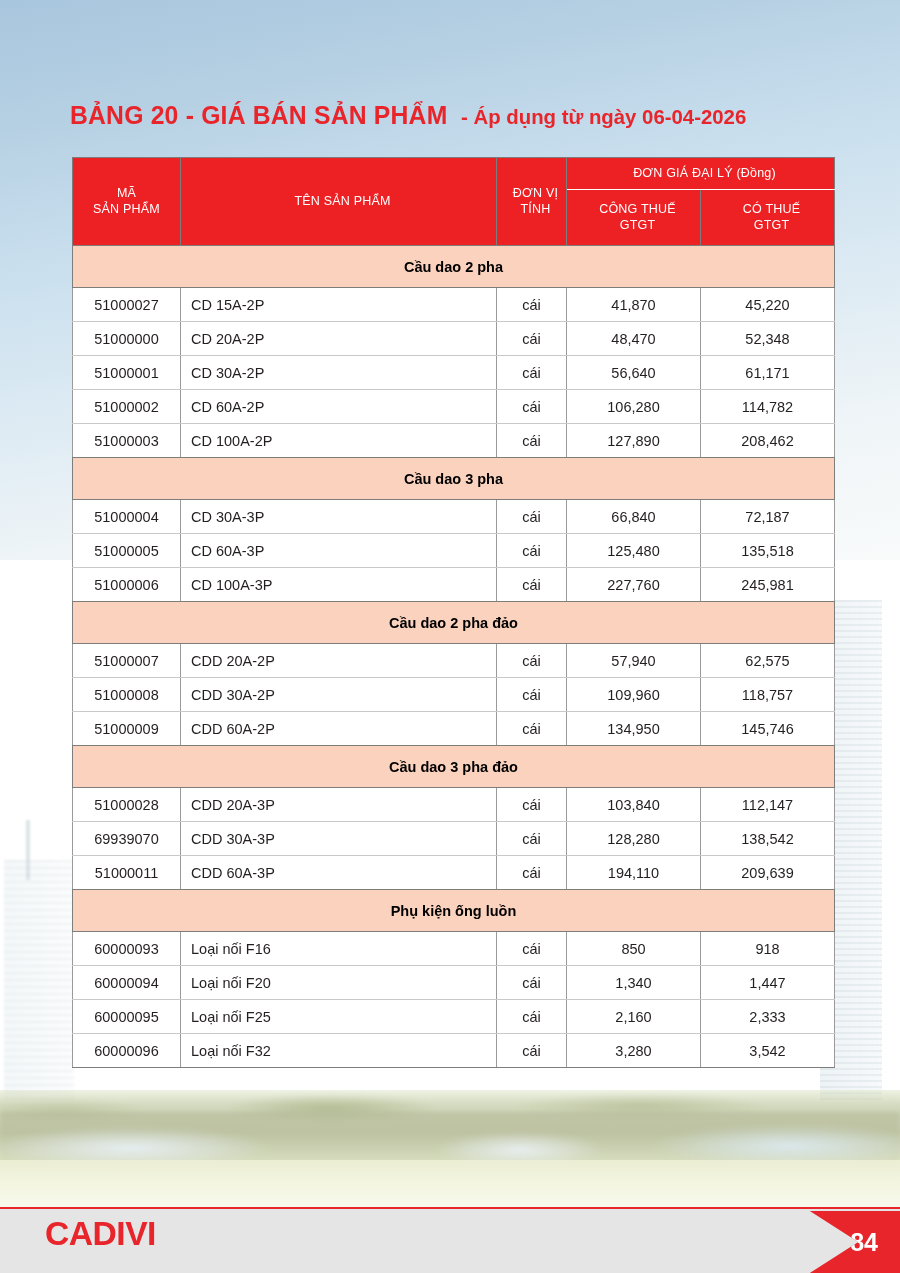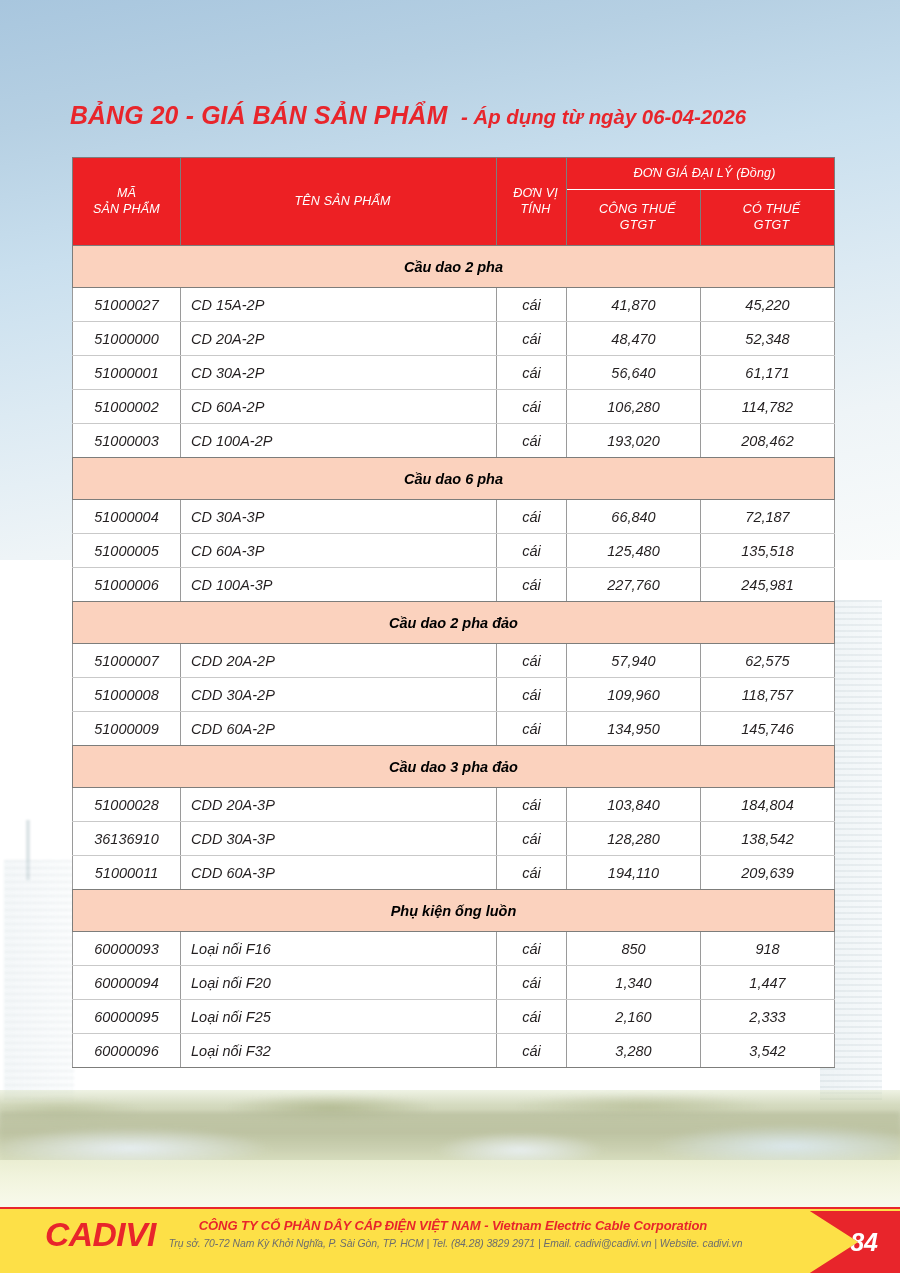--- a/index.html
+++ b/index.html
@@ -128,21 +128,20 @@
       rgba(238,241,214,0.85),
       rgba(250,251,240,0.95));
   }
 
   
   #page {
     position: relative;
     z-index: 2;
     width: 900px;
     height: 987px;
-    font-style: italic;
   }
 
   
   .title-wrap {
     position: absolute;
     left: 70px;
     top: 101px;
     white-space: nowrap;
   }
   .title-main {
@@ -234,23 +233,22 @@
   tbody tr.first-in-section td { border-top: none; }
   tbody tr.last-in-section td { border-bottom: 1px solid #7d7d7b; }
 
   
   .footer {
     position: absolute;
     left: 0;
     top: 1207px;
     width: 900px;
     height: 66px;
-    background: #fde047;
+    background: #e5e5e5;
     border-top: 2px solid #E8252B;
-    text-align: center;
   }
   .footer-inner {
     position: absolute;
     left: 46px;
     top: 8px;
     display: flex;
     align-items: center;
     gap: 14px;
   }
   .cadivi-logo {
@@ -373,25 +371,25 @@
           <td class="c-code">51000002</td>
           <td class="c-name">CD 60A-2P</td>
           <td class="c-unit">cái</td>
           <td class="c-num">106,280</td>
           <td class="c-num">114,782</td>
         </tr>
         <tr class="data-row last-in-section">
           <td class="c-code">51000003</td>
           <td class="c-name">CD 100A-2P</td>
           <td class="c-unit">cái</td>
-          <td class="c-num">193,020</td>
+          <td class="c-num">127,890</td>
           <td class="c-num">208,462</td>
         </tr>
         <tr>
-          <td class="section-band" colspan="5">Cầu dao 6 pha</td>
+          <td class="section-band" colspan="5">Cầu dao 3 pha</td>
         </tr>
         <tr class="data-row first-in-section">
           <td class="c-code">51000004</td>
           <td class="c-name">CD 30A-3P</td>
           <td class="c-unit">cái</td>
           <td class="c-num">66,840</td>
           <td class="c-num">72,187</td>
         </tr>
         <tr class="data-row">
           <td class="c-code">51000005</td>
@@ -432,24 +430,24 @@
           <td class="c-num">145,746</td>
         </tr>
         <tr>
           <td class="section-band" colspan="5">Cầu dao 3 pha đảo</td>
         </tr>
         <tr class="data-row first-in-section">
           <td class="c-code">51000028</td>
           <td class="c-name">CDD 20A-3P</td>
           <td class="c-unit">cái</td>
           <td class="c-num">103,840</td>
-          <td class="c-num">184,804</td>
-        </tr>
-        <tr class="data-row">
-          <td class="c-code">36136910</td>
+          <td class="c-num">112,147</td>
+        </tr>
+        <tr class="data-row">
+          <td class="c-code">69939070</td>
           <td class="c-name">CDD 30A-3P</td>
           <td class="c-unit">cái</td>
           <td class="c-num">128,280</td>
           <td class="c-num">138,542</td>
         </tr>
         <tr class="data-row last-in-section">
           <td class="c-code">51000011</td>
           <td class="c-name">CDD 60A-3P</td>
           <td class="c-unit">cái</td>
           <td class="c-num">194,110</td>
@@ -485,23 +483,19 @@
           <td class="c-unit">cái</td>
           <td class="c-num">3,280</td>
           <td class="c-num">3,542</td>
         </tr>
       </tbody>
   </table>
 
   <div class="footer">
     <div class="footer-inner">
       <div class="cadivi-logo">CADIVI</div>
-      <div class="footer-text">
-        <span class="footer-company">CÔNG TY CỔ PHẦN DÂY CÁP ĐIỆN VIỆT NAM - Vietnam Electric Cable Corporation</span>
-        <span class="footer-address">Trụ sở. 70-72 Nam Kỳ Khởi Nghĩa, P. Sài Gòn, TP. HCM | Tel. (84.28) 3829 2971 | Email. cadivi@cadivi.vn | Website. cadivi.vn</span>
-      </div>
     </div>
     <div class="page-badge">
       <span>84</span>
     </div>
   </div>
 
 </div>
 
 </body></html>

